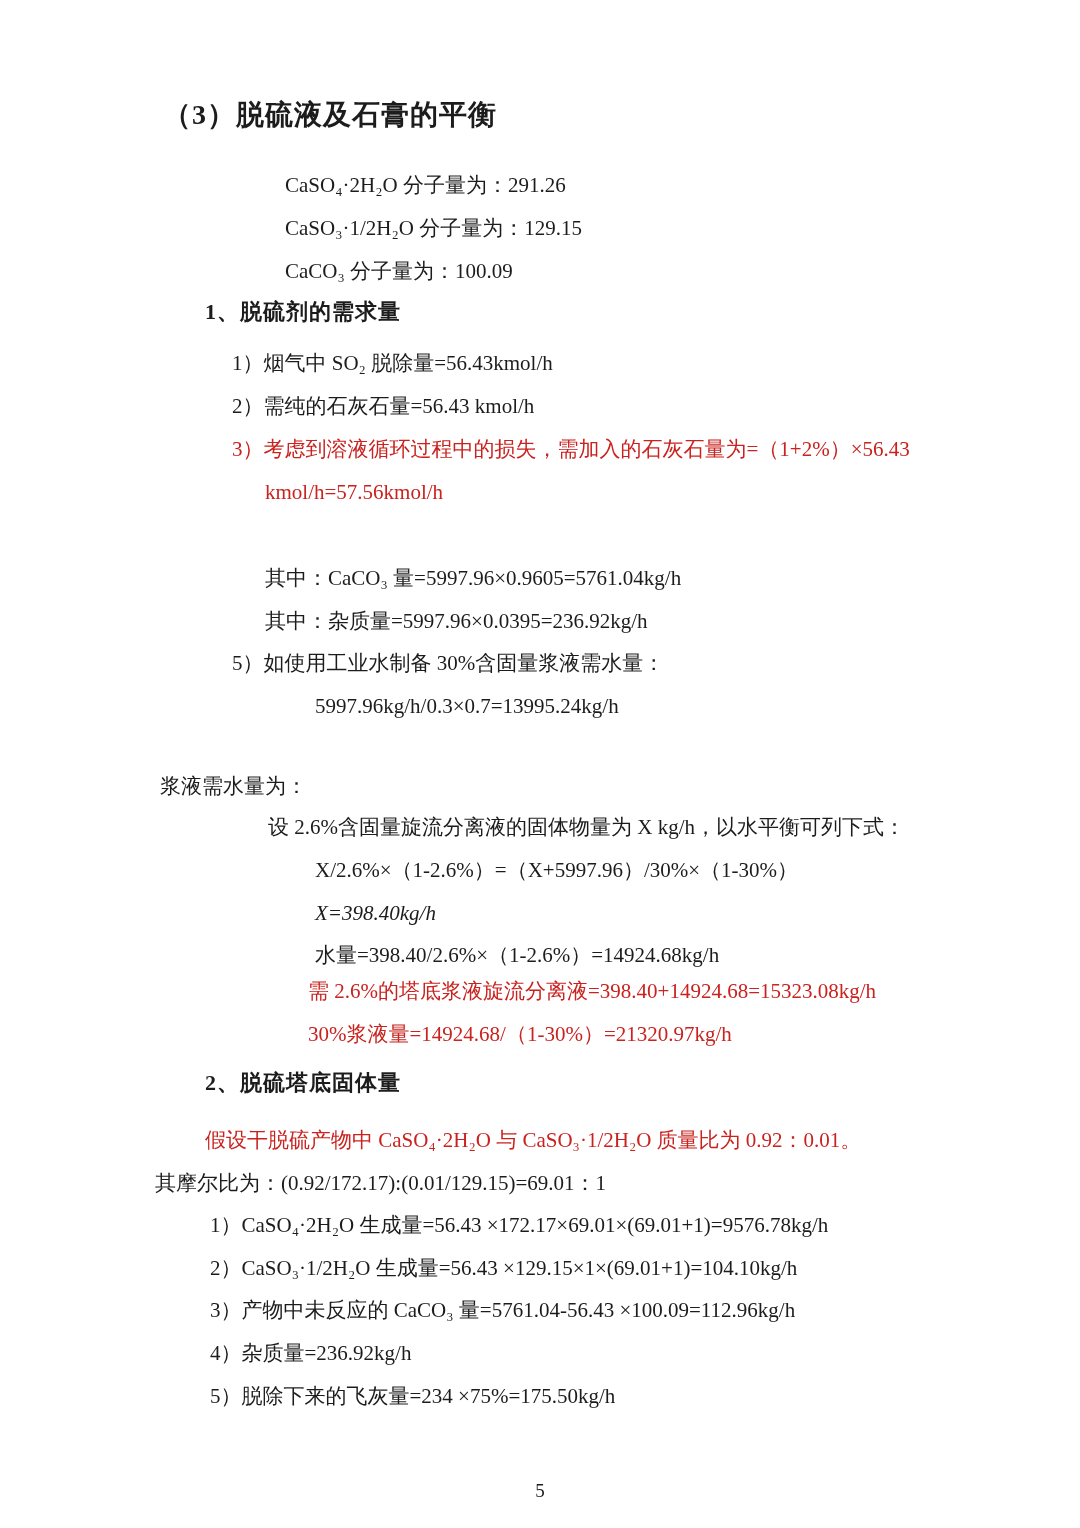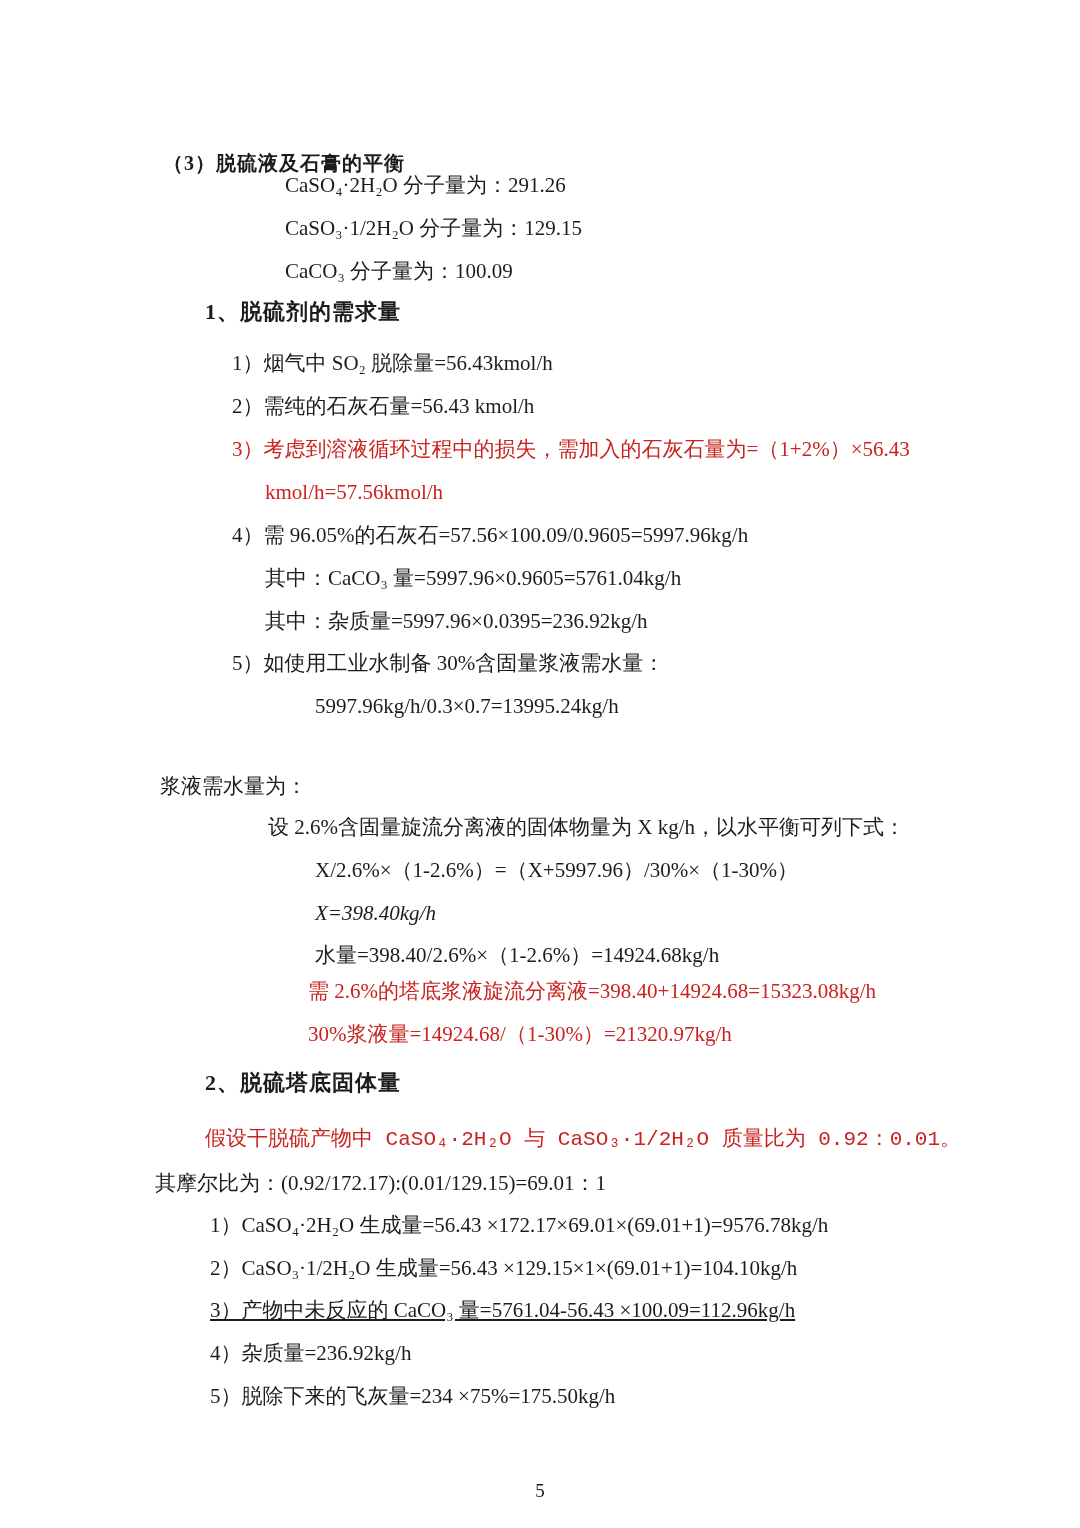--- a/index.html
+++ b/index.html
@@ -18,24 +18,23 @@
   }
   .ln {
     position: absolute;
     margin: 0;
     font-size: 21px;
     line-height: 30px;
     white-space: nowrap;
     color: #1c1c1c;
   }
   .title {
-    font-size: 20px;
+    font-size: 28px;
     font-weight: bold;
     letter-spacing: 1px;
-    margin-top: 48px;
   }
   .heading {
     font-size: 22px;
     font-weight: bold;
     letter-spacing: 1px;
   }
   .red { color: #c9221f; }
   .seg-red { color: #c9221f; }
   .page-num {
     position: absolute;
@@ -55,40 +54,39 @@
   <p class="ln" style="top:170px; left:285px;">CaSO₄·2H₂O 分子量为：291.26</p>
   <p class="ln" style="top:213px; left:285px;">CaSO₃·1/2H₂O 分子量为：129.15</p>
   <p class="ln" style="top:256px; left:285px;text-align:center;">CaCO₃ 分子量为：100.09</p>
 
   <p class="ln heading" style="top:297px; left:205px;">1、脱硫剂的需求量</p>
 
   <p class="ln" style="top:348px; left:232px;">1）烟气中 SO₂ 脱除量=56.43kmol/h</p>
   <p class="ln" style="top:391px; left:232px;">2）需纯的石灰石量=56.43 kmol/h</p>
   <p class="ln red" style="top:434px; left:232px;">3）考虑到溶液循环过程中的损失，需加入的石灰石量为=（1+2%）×56.43</p>
   <p class="ln red" style="top:477px; left:265px;">kmol/h=57.56kmol/h</p>
-  <p class="ln" style="top:520px; left:232px;">4）需 96.05%的石灰石=57.56×100.09/0.9605=5997.96kg/h</p>
   <p class="ln" style="top:563px; left:265px;">其中：CaCO₃ 量=5997.96×0.9605=5761.04kg/h</p>
   <p class="ln" style="top:606px; left:265px;">其中：杂质量=5997.96×0.0395=236.92kg/h</p>
   <p class="ln" style="top:648px; left:232px;">5）如使用工业水制备 30%含固量浆液需水量：</p>
   <p class="ln" style="top:691px; left:315px;">5997.96kg/h/0.3×0.7=13995.24kg/h</p>
 
   <p class="ln" style="top:771px; left:160px;">浆液需水量为：</p>
 
   <p class="ln" style="top:812px; left:268px;">设 2.6%含固量旋流分离液的固体物量为 X kg/h，以水平衡可列下式：</p>
   <p class="ln" style="top:855px; left:315px;">X/2.6%×（1-2.6%）=（X+5997.96）/30%×（1-30%）</p>
   <p class="ln" style="top:898px; left:315px;font-style:italic;">X=398.40kg/h</p>
   <p class="ln" style="top:940px; left:315px;">水量=398.40/2.6%×（1-2.6%）=14924.68kg/h</p>
   <p class="ln red" style="top:976px; left:308px;">需 2.6%的塔底浆液旋流分离液=398.40+14924.68=15323.08kg/h</p>
   <p class="ln red" style="top:1019px; left:308px;">30%浆液量=14924.68/（1-30%）=21320.97kg/h</p>
 
   <p class="ln heading" style="top:1068px; left:205px;">2、脱硫塔底固体量</p>
 
-  <p class="ln red" style="top:1125px; left:205px;font-family:Liberation Mono, monospace;">假设干脱硫产物中 CaSO₄·2H₂O 与 CaSO₃·1/2H₂O 质量比为 0.92：0.01。</p>
+  <p class="ln red" style="top:1125px; left:205px;">假设干脱硫产物中 CaSO₄·2H₂O 与 CaSO₃·1/2H₂O 质量比为 0.92：0.01。</p>
   <p class="ln" style="top:1168px; left:155px;">其摩尔比为：(0.92/172.17):(0.01/129.15)=69.01：1</p>
   <p class="ln" style="top:1210px; left:210px;">1）CaSO₄·2H₂O 生成量=56.43 ×172.17×69.01×(69.01+1)=9576.78kg/h</p>
   <p class="ln" style="top:1253px; left:210px;">2）CaSO₃·1/2H₂O 生成量=56.43 ×129.15×1×(69.01+1)=104.10kg/h</p>
-  <p class="ln" style="top:1295px; left:210px;text-decoration:underline;">3）产物中未反应的 CaCO₃ 量=5761.04-56.43 ×100.09=112.96kg/h</p>
+  <p class="ln" style="top:1295px; left:210px;">3）产物中未反应的 CaCO₃ 量=5761.04-56.43 ×100.09=112.96kg/h</p>
   <p class="ln" style="top:1338px; left:210px;">4）杂质量=236.92kg/h</p>
   <p class="ln" style="top:1381px; left:210px;">5）脱除下来的飞灰量=234 ×75%=175.50kg/h</p>
 
   <p class="page-num" style="top:1480px;">5</p>
 
 </div>
 
 </body></html>

